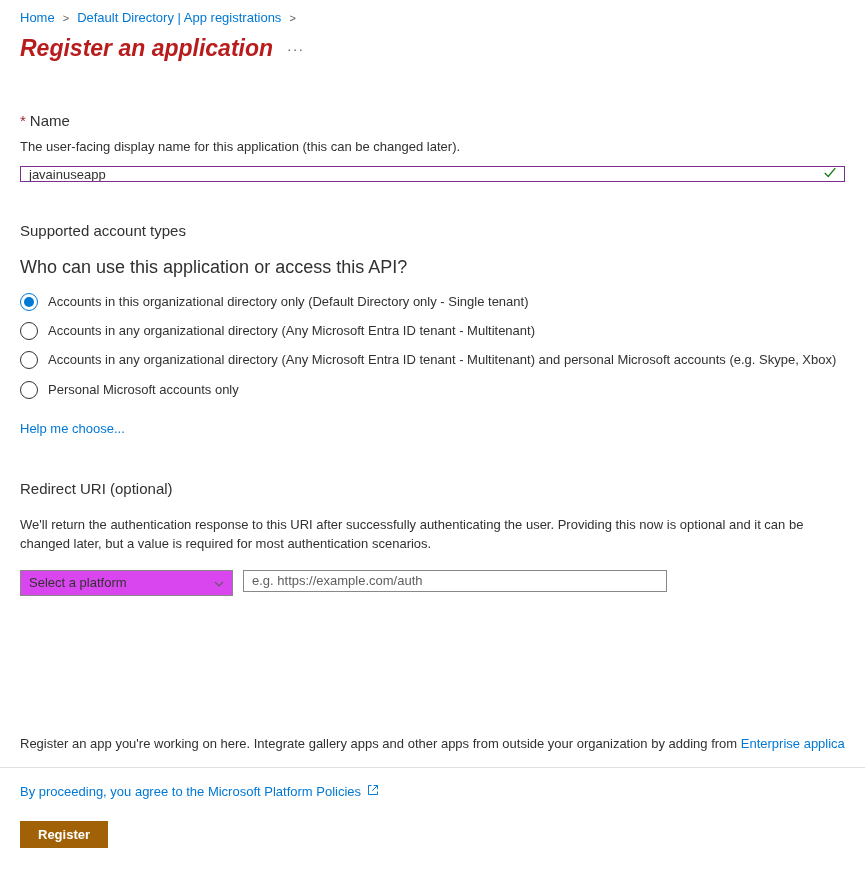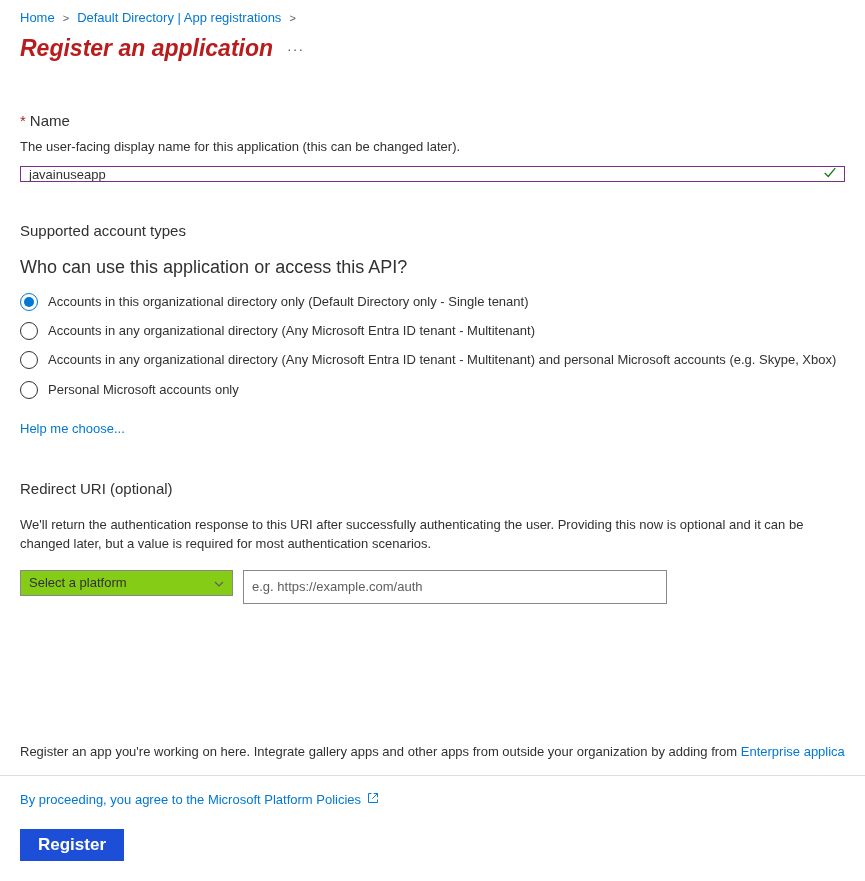--- a/index.html
+++ b/index.html
@@ -144,26 +144,26 @@
       width: 213px;
       height: 26px;
       border: 1px solid #8a8886;
       display: flex;
       align-items: center;
       justify-content: space-between;
       padding: 0 8px;
       font-size: 13px;
       color: #323130;
       cursor: pointer;
-      background: #84cc16;
+      background: #d946ef;
     }
     .chev-down { font-size: 11px; color: #605e5c; }
     .uri-input {
       width: 424px;
-      height: 34px;
+      height: 22px;
       border: 1px solid #8a8886;
       padding: 0 8px;
       font-size: 13px;
       color: #323130;
       outline: none;
     }
     .uri-input::placeholder { color: #605e5c; }
     .note-line {
       font-size: 13px;
       color: #323130;
@@ -179,25 +179,25 @@
       margin-bottom: 22px;
       display: flex;
       align-items: flex-start;
       gap: 6px;
     }
     .ext-icon {
       color: #0078d4;
       display: inline-flex;
     }
     .register-btn {
-      background: #1d4ed8;
+      background: #a16207;
       color: #fff;
       border: none;
       padding: 6px 18px;
-      font-size: 17px;
+      font-size: 13px;
       font-weight: 600;
       cursor: pointer;
       margin-bottom: 10px;
     }
   </style>
 </head>
 <body>
 
 <div class="content">
 

